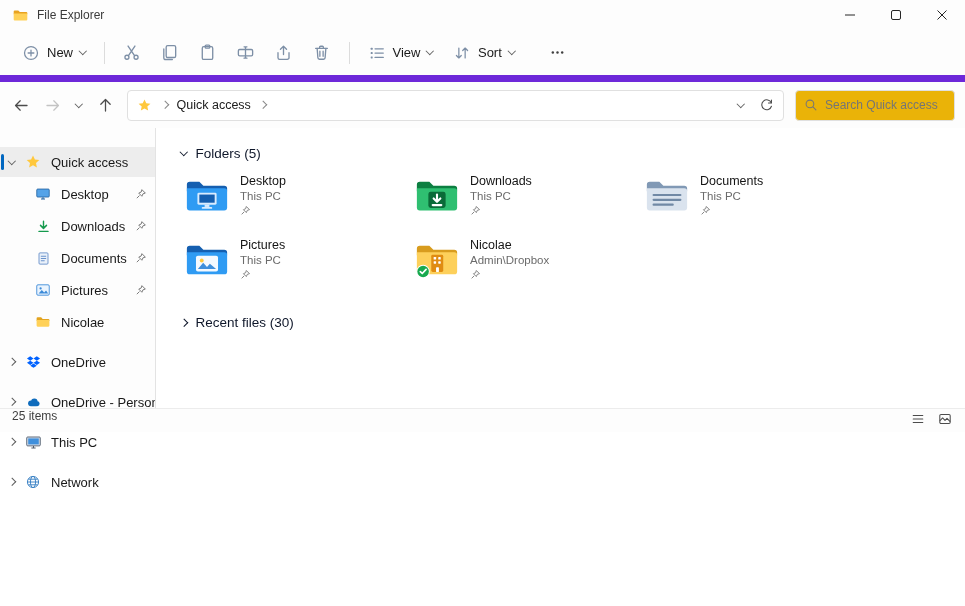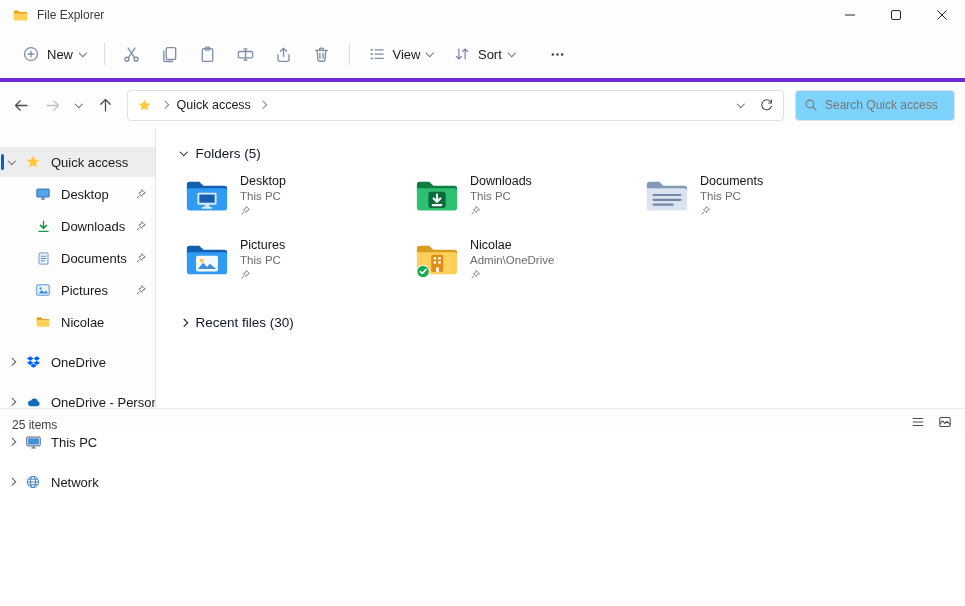--- a/index.html
+++ b/index.html
@@ -8,40 +8,40 @@
   .window { width:965px; height:432px; display:flex; flex-direction:column; background:#fdfdfd; }
   svg { display:block; flex:none; }
 
   
   .titlebar { height:30px; flex:0 0 30px; display:flex; align-items:center; padding-left:12px; }
   .app-title { font-size:12px; color:#3b3b3b; margin-left:8px; }
   .win-controls { margin-left:auto; display:flex; height:30px; }
   .win-btn { width:46px; display:flex; align-items:center; justify-content:center; cursor:default; }
 
   
-  .toolbar { height:52px; flex:0 0 52px; display:flex; align-items:center; padding:0 12px; border-bottom:4px solid #6d28d9; background:#fdfdfd; }
+  .toolbar { height:52px; flex:0 0 52px; display:flex; align-items:center; padding:0 12px; border-bottom:7px solid #6d28d9; background:#fdfdfd; }
   .tb-new, .tb-drop { display:flex; align-items:center; gap:7px; padding:7px 10px; border-radius:5px; font-size:13px; color:#1a1a1a; }
   .tb-icon-btn { width:38px; height:34px; display:flex; align-items:center; justify-content:center; border-radius:5px; }
   .tb-sep { width:1px; height:22px; background:#dcdcdc; margin:0 8px; flex:none; }
   .tb-more { margin-left:14px; }
 
   .chev { display:inline-block; width:5.5px; height:5.5px; border-right:1.4px solid currentColor; border-bottom:1.4px solid currentColor; flex:none; }
   .chev.down  { transform:rotate(45deg); margin-top:-3px; }
   .chev.right { transform:rotate(-45deg); }
   .c-gray { color:#5f5f5f; }
   .c-lgray { color:#8a8a8a; }
 
   
   .navbar { height:46px; flex:0 0 46px; display:flex; align-items:center; padding:0 10px 0 6px; background:#fdfdfd; }
   .nav-btn { width:31px; height:31px; border-radius:4px; display:flex; align-items:center; justify-content:center; flex:none; }
   .nav-btn.small { width:22px; }
   .addressbar { flex:1; height:31px; border:1px solid #e0e0e0; background:#fff; border-radius:4px; display:flex; align-items:center; padding:0 9px; margin:0 11px 0 6px; }
   .crumb-text { font-size:12.5px; color:#202020; margin:0 9px; }
   .addr-right { margin-left:auto; display:flex; align-items:center; gap:16px; }
-  .searchbox { width:160px; height:31px; border:1px solid #e0e0e0; background:#7dd3fc; border-radius:4px; display:flex; align-items:center; padding:0 8px; gap:7px; }
+  .searchbox { width:160px; height:31px; border:1px solid #e0e0e0; background:#eab308; border-radius:4px; display:flex; align-items:center; padding:0 8px; gap:7px; }
   .searchbox input { border:none; outline:none; width:118px; font-size:12px; color:#444; font-family:"Liberation Sans","DejaVu Sans",sans-serif; background:transparent; }
   .searchbox input::placeholder { color:#757575; }
 
   
   .body { flex:1; display:flex; min-height:0; background:#fff; }
   .sidebar { width:156px; flex:0 0 156px; border-right:1px solid #e3e3e3; padding-top:19px; background:#fdfdfd; }
   .side-item { height:30px; margin-bottom:2px; display:flex; align-items:center; font-size:13px; color:#191919; position:relative; }
   .side-item .slot { width:24px; flex:0 0 24px; display:flex; align-items:center; justify-content:center; }
   .side-item .s-icon { width:18px; height:18px; flex:0 0 18px; display:flex; align-items:center; justify-content:center; }
   .side-item .s-label { margin-left:9px; white-space:nowrap; overflow:hidden; }
@@ -55,21 +55,21 @@
   .section-header { display:flex; align-items:center; gap:9px; color:#0f172a; font-size:13.5px; width:max-content; }
   .tiles { display:flex; flex-wrap:wrap; width:700px; margin-top:12px; margin-bottom:14px; }
   .tile { width:230px; height:64px; display:flex; align-items:flex-start; border-radius:4px; }
   .t-icon { width:46px; height:40px; margin:3px 10px 0 3px; position:relative; flex:0 0 46px; }
   .t-info { display:flex; flex-direction:column; padding-top:1px; }
   .t-name { font-size:12.5px; color:#141414; }
   .t-loc { font-size:11.5px; color:#6b6b6b; margin-top:2px; }
   .t-pin { margin-top:3px; display:flex; }
 
   
-  .statusbar { height:24px; flex:0 0 24px; display:flex; align-items:flex-end; padding:0 8px 0 12px; font-size:12px; color:#3f3f3f; border-top:1px solid #ececec; background:#fdfdfd; }
+  .statusbar { height:24px; flex:0 0 24px; display:flex; align-items:flex-start; padding:0 8px 0 12px; font-size:12px; color:#3f3f3f; border-top:1px solid #ececec; background:#fdfdfd; }
   .sb-icons { margin-left:auto; display:flex; gap:3px; }
   .sb-btn { width:24px; height:20px; display:flex; align-items:center; justify-content:center; border-radius:3px; }
 
   .tb-svg { stroke:#7d8fa6; fill:none; stroke-width:1.4; stroke-linecap:round; stroke-linejoin:round; }
   .nav-svg { stroke:#4c4c4c; fill:none; stroke-width:1.5; stroke-linecap:round; stroke-linejoin:round; }
   .nav-svg.disabled { stroke:#c3c3c3; }
 </style>
 </head>
 <body>
 
@@ -505,21 +505,21 @@
                   <rect x="25.3" y="21.2" width="2.6" height="2.6" rx="0.5"></rect>
                 <rect x="23" y="27.5" width="3" height="5" rx="0.5"></rect>
               </g>
               <circle cx="9.5" cy="32" r="7" fill="#fff"></circle>
               <circle cx="9.5" cy="32" r="6" fill="#17a94e"></circle>
               <path d="M6.6 32.1l2 2 4-4.3" stroke="#fff" stroke-width="1.8" fill="none" stroke-linecap="round" stroke-linejoin="round"></path>
             </svg>
           </div>
           <div class="t-info">
             <span class="t-name">Nicolae</span>
-            <span class="t-loc">Admin\OneDrive</span>
+            <span class="t-loc">Admin\Dropbox</span>
             <span class="t-pin">
               <svg width="11" height="11" viewBox="0 0 16 16">
                   <path d="M9.2 2.2l4.6 4.6-3.2 1-1.4 3.2-4.2-4.2 3.2-1.4z" fill="none" stroke="#6d6d6d" stroke-width="1.2" stroke-linejoin="round"></path>
                   <path d="M5.6 10.4L2.8 13.2" stroke="#6d6d6d" stroke-width="1.2" stroke-linecap="round"></path>
                 </svg>
             </span>
           </div>
         </div>
 
       </div>

